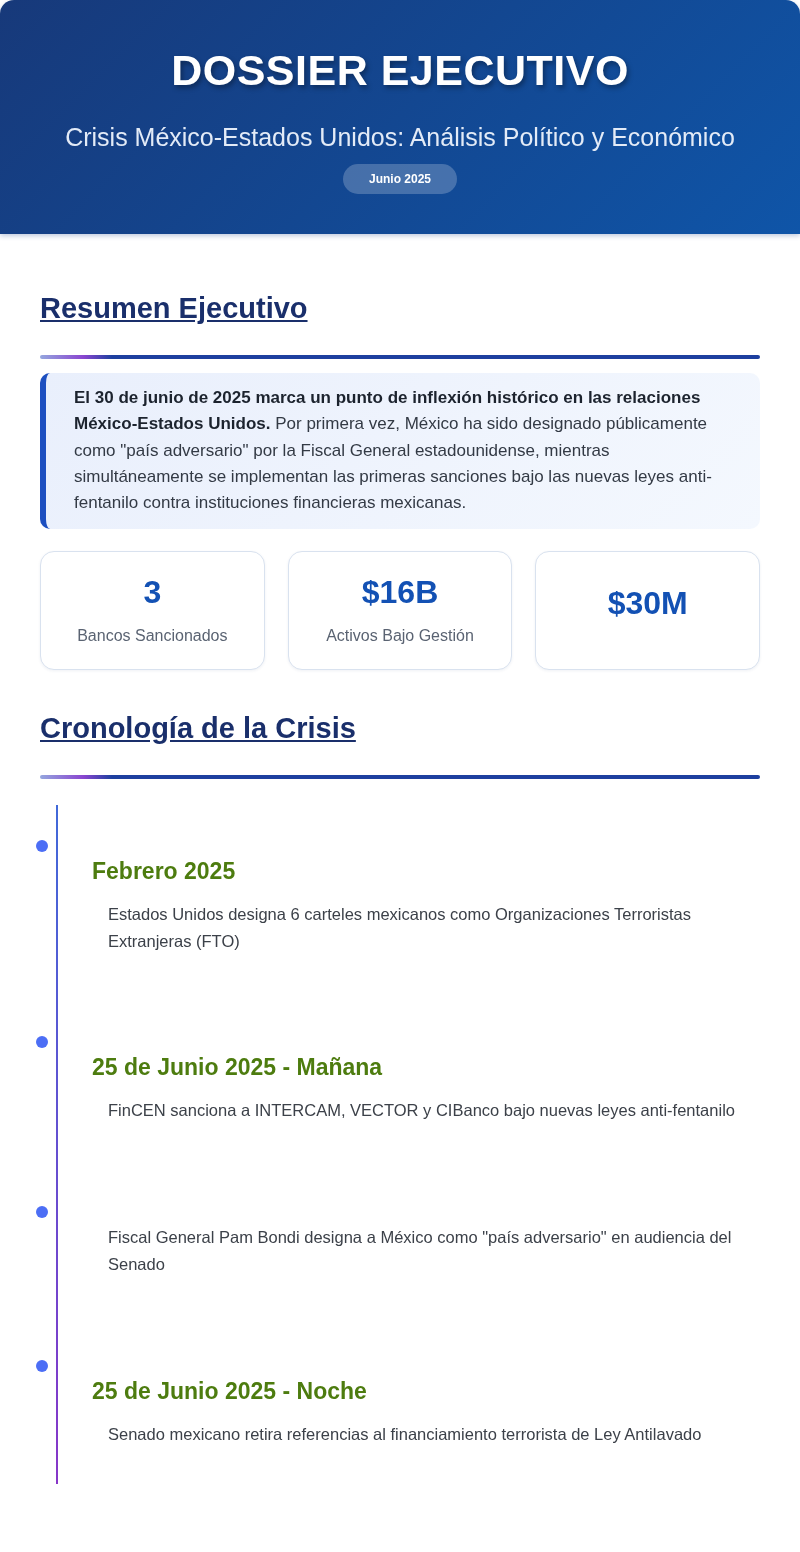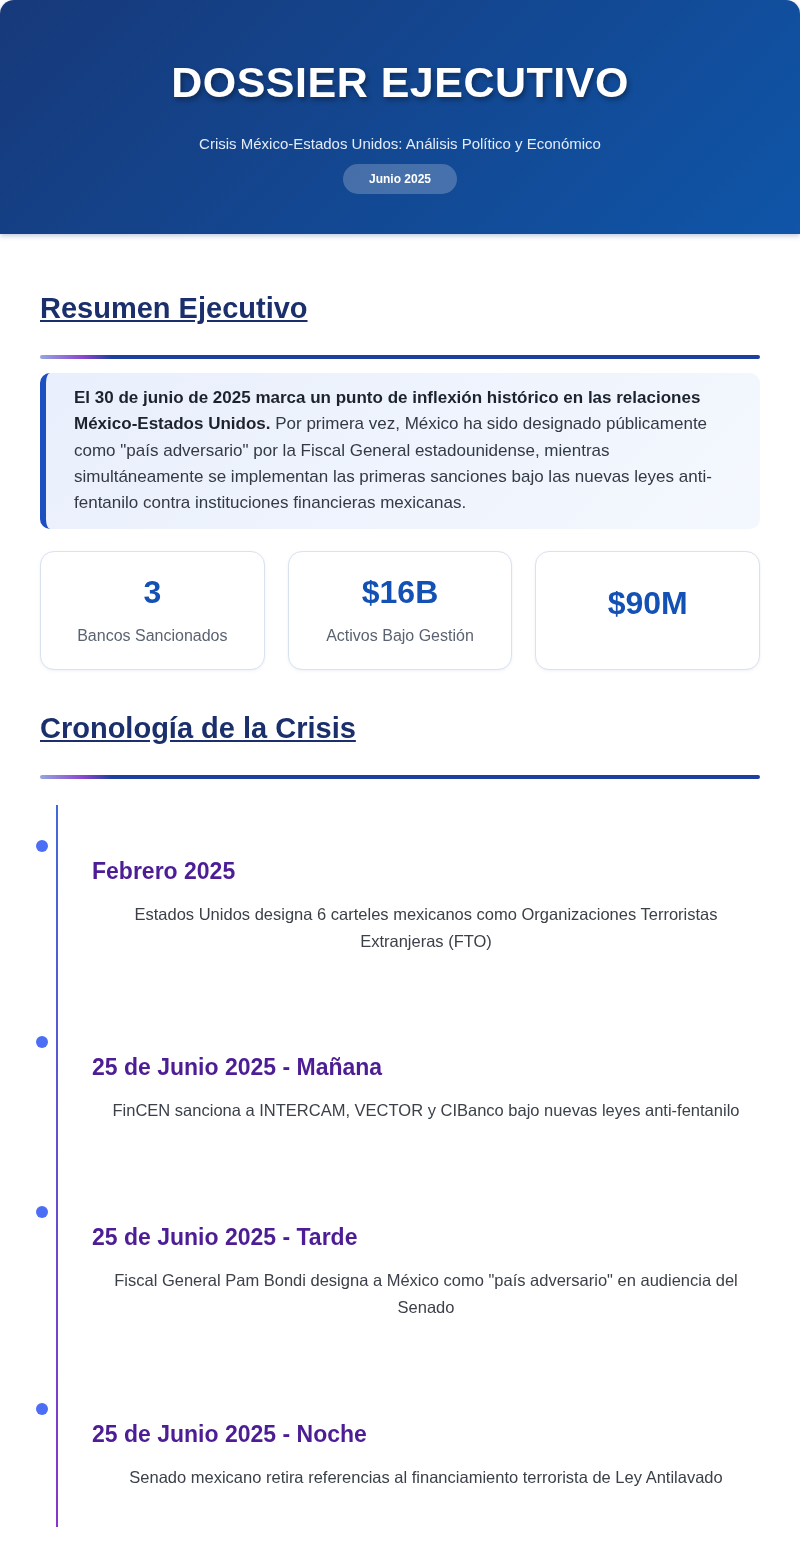--- a/index.html
+++ b/index.html
@@ -13,30 +13,30 @@
 
   
   .hero {
     background:linear-gradient(135deg,#17397a 0%,#0f55a8 100%);
     border-radius:14px 14px 0 0;
     text-align:center;
     padding:46px 20px 40px;
     box-shadow:0 2px 5px rgba(30,70,140,.28);
   }
   .hero h1 {
-    margin:12px 0 28px;
+    margin:0 0 28px;
     font-size:43px;
     font-weight:800;
     letter-spacing:.5px;
     color:#ffffff;
     text-shadow:2px 3px 5px rgba(0,0,0,.35);
   }
   .hero .subtitle {
     margin:8px 0 12px;
-    font-size:15px;
+    font-size:25px;
     font-weight:400;
     color:#e3ebf7;
   }
   .hero .badge {
     display:inline-block;
     background:rgba(255,255,255,.22);
     color:#ffffff;
     font-size:12px;
     font-weight:700;
     padding:8px 26px;
@@ -108,22 +108,22 @@
   }
   .t-item { position:relative; padding-left:52px; margin-bottom:100px; }
   .t-item:last-child { margin-bottom:0; }
   .t-dot {
     position:absolute;
     left:-4px; top:-18px;
     width:12px; height:12px;
     border-radius:50%;
     background:#4c6ef5;
   }
-  .t-title { margin:0 0 15px; font-size:23px; font-weight:700; color:#4c1d95; }
-  .t-desc { margin:16px; font-size:16.5px; line-height:1.62; color:#3c4149; max-width:648px;text-align:center; }
+  .t-title { margin:0 0 15px; font-size:23px; font-weight:700; color:#4d7c0f; }
+  .t-desc { margin:16px; font-size:16.5px; line-height:1.62; color:#3c4149; max-width:648px; }
 </style>
 </head>
 <body>
 
 <header class="hero">
   <h1>DOSSIER EJECUTIVO</h1>
   <p class="subtitle">Crisis México-Estados Unidos: Análisis Político y Económico</p>
   <span class="badge">Junio 2025</span>
 </header>
 
@@ -141,21 +141,21 @@
     <div class="stats">
       <div class="stat-card">
         <div class="stat-value">3</div>
         <div class="stat-label">Bancos Sancionados</div>
       </div>
       <div class="stat-card">
         <div class="stat-value">$16B</div>
         <div class="stat-label">Activos Bajo Gestión</div>
       </div>
       <div class="stat-card">
-        <div class="stat-value">$90M</div>
+        <div class="stat-value">$30M</div>
       </div>
     </div>
   </section>
 
   <section>
     <h2 class="section-heading">Cronología de la Crisis</h2>
     <div class="rule"></div>
 
     <div class="timeline">
       <div class="t-line"></div>
@@ -167,21 +167,20 @@
       </div>
 
       <div class="t-item">
         <span class="t-dot"></span>
         <h3 class="t-title">25 de Junio 2025 - Mañana</h3>
         <p class="t-desc">FinCEN sanciona a INTERCAM, VECTOR y CIBanco bajo nuevas leyes anti-fentanilo</p>
       </div>
 
       <div class="t-item">
         <span class="t-dot"></span>
-        <h3 class="t-title">25 de Junio 2025 - Tarde</h3>
         <p class="t-desc">Fiscal General Pam Bondi designa a México como "país adversario" en audiencia del Senado</p>
       </div>
 
       <div class="t-item">
         <span class="t-dot"></span>
         <h3 class="t-title">25 de Junio 2025 - Noche</h3>
         <p class="t-desc">Senado mexicano retira referencias al financiamiento terrorista de Ley Antilavado</p>
       </div>
     </div>
   </section>

